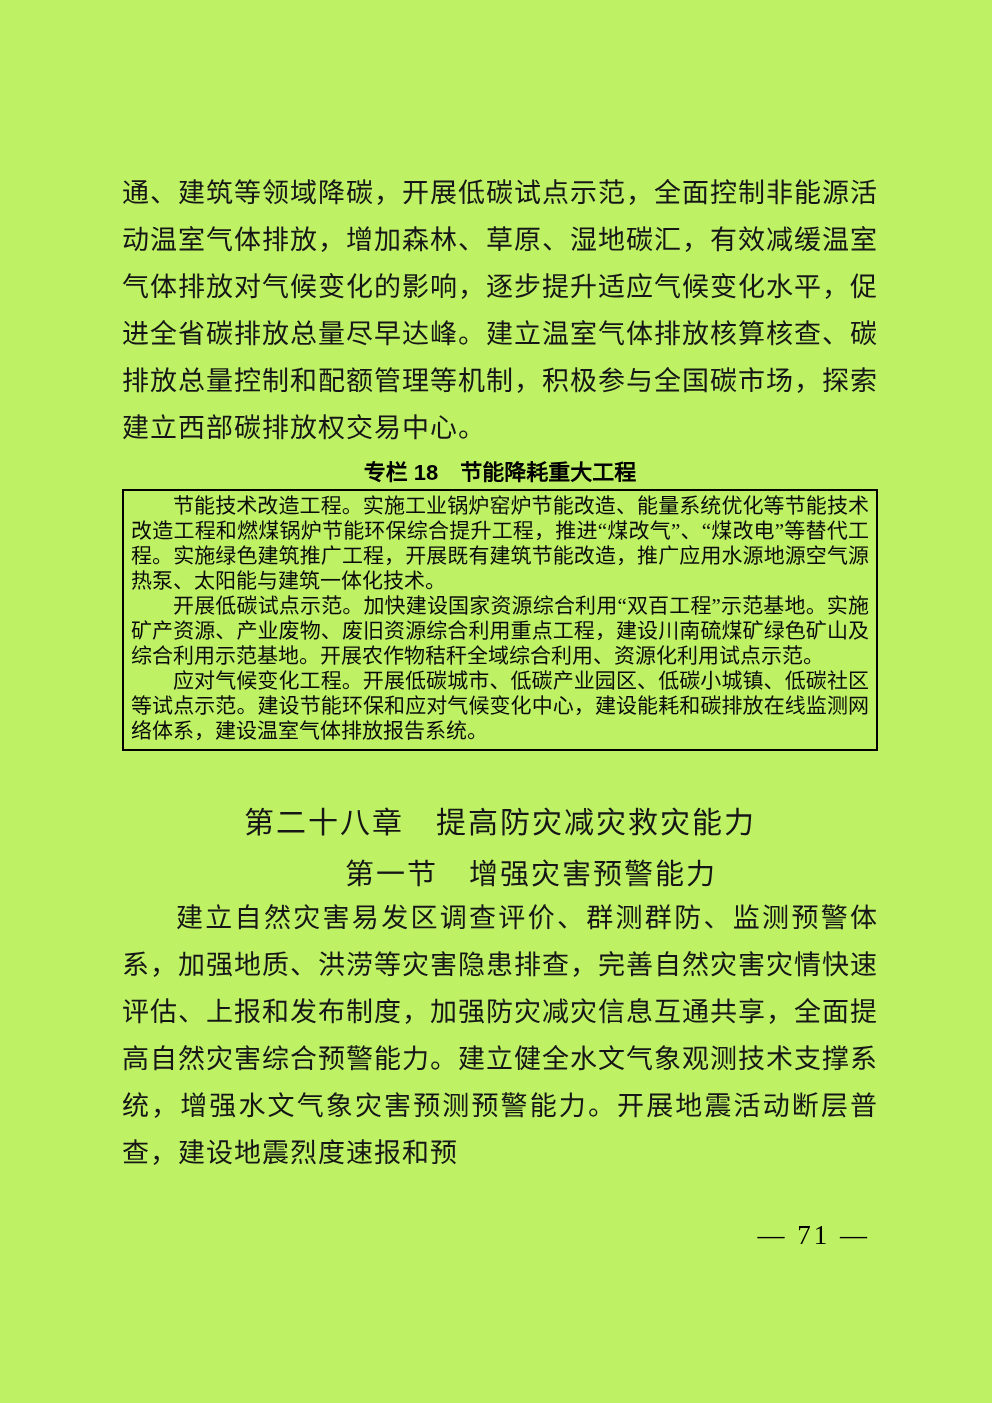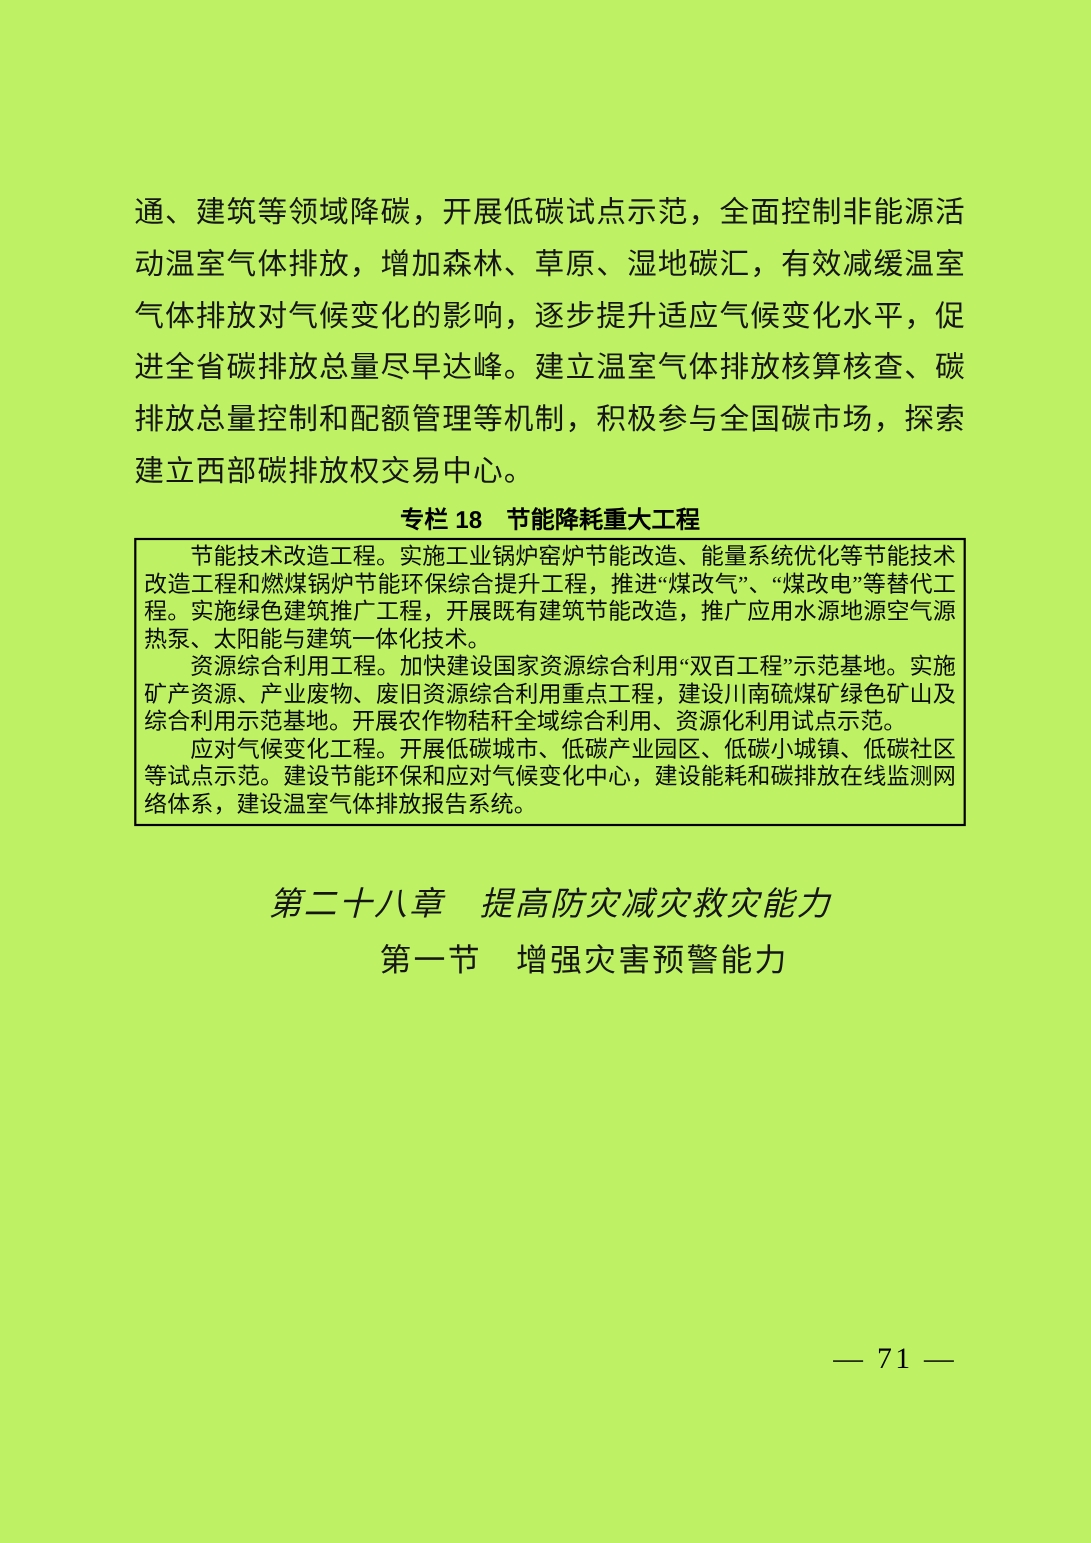--- a/index.html
+++ b/index.html
@@ -46,21 +46,20 @@
     margin: 0;
     color: #0a0a0a;
   }
   .chapter-heading {
     font-size: 30px;
     line-height: 44px;
     font-weight: normal;
     text-align: center;
     margin: 50px 0 0 0;
     letter-spacing: 2px;
-    font-style: italic;
   }
   .section-heading {
     font-size: 29px;
     line-height: 42px;
     font-weight: normal;
     text-align: center;
     padding-left: 62px;
     margin: 8px 0 0 0;
     letter-spacing: 2px;
   }
@@ -78,24 +77,25 @@
 <body>
 
 <div class="page">
 
   <p class="body-par">通、建筑等领域降碳，开展低碳试点示范，全面控制非能源活动温室气体排放，增加森林、草原、湿地碳汇，有效减缓温室气体排放对气候变化的影响，逐步提升适应气候变化水平，促进全省碳排放总量尽早达峰。建立温室气体排放核算核查、碳排放总量控制和配额管理等机制，积极参与全国碳市场，探索建立西部碳排放权交易中心。</p>
 
   <div class="box-title">专栏 18　节能降耗重大工程</div>
 
   <div class="callout-box">
     <p>节能技术改造工程。实施工业锅炉窑炉节能改造、能量系统优化等节能技术改造工程和燃煤锅炉节能环保综合提升工程，推进“煤改气”、“煤改电”等替代工程。实施绿色建筑推广工程，开展既有建筑节能改造，推广应用水源地源空气源热泵、太阳能与建筑一体化技术。</p>
-    <p>资源综合利用工程。加快建设国家资源综合利用“双百工程”示范基地。实施矿产资源、产业废物、废旧资源综合利用重点工程，建设川南硫煤矿绿色矿山及综合利用示范基地。开展农作物秸秆全域综合利用、资源化利用试点示范。</p>
+    <p>开展低碳试点示范。加快建设国家资源综合利用“双百工程”示范基地。实施矿产资源、产业废物、废旧资源综合利用重点工程，建设川南硫煤矿绿色矿山及综合利用示范基地。开展农作物秸秆全域综合利用、资源化利用试点示范。</p>
     <p>应对气候变化工程。开展低碳城市、低碳产业园区、低碳小城镇、低碳社区等试点示范。建设节能环保和应对气候变化中心，建设能耗和碳排放在线监测网络体系，建设温室气体排放报告系统。</p>
   </div>
 
   <h1 class="chapter-heading">第二十八章　提高防灾减灾救灾能力</h1>
 
   <h2 class="section-heading">第一节　增强灾害预警能力</h2>
 
+  <p class="body-par indent">建立自然灾害易发区调查评价、群测群防、监测预警体系，加强地质、洪涝等灾害隐患排查，完善自然灾害灾情快速评估、上报和发布制度，加强防灾减灾信息互通共享，全面提高自然灾害综合预警能力。建立健全水文气象观测技术支撑系统，增强水文气象灾害预测预警能力。开展地震活动断层普查，建设地震烈度速报和预</p>
 
   <div class="page-number">— 71 —</div>
 
 </div>
 
 </body></html>

